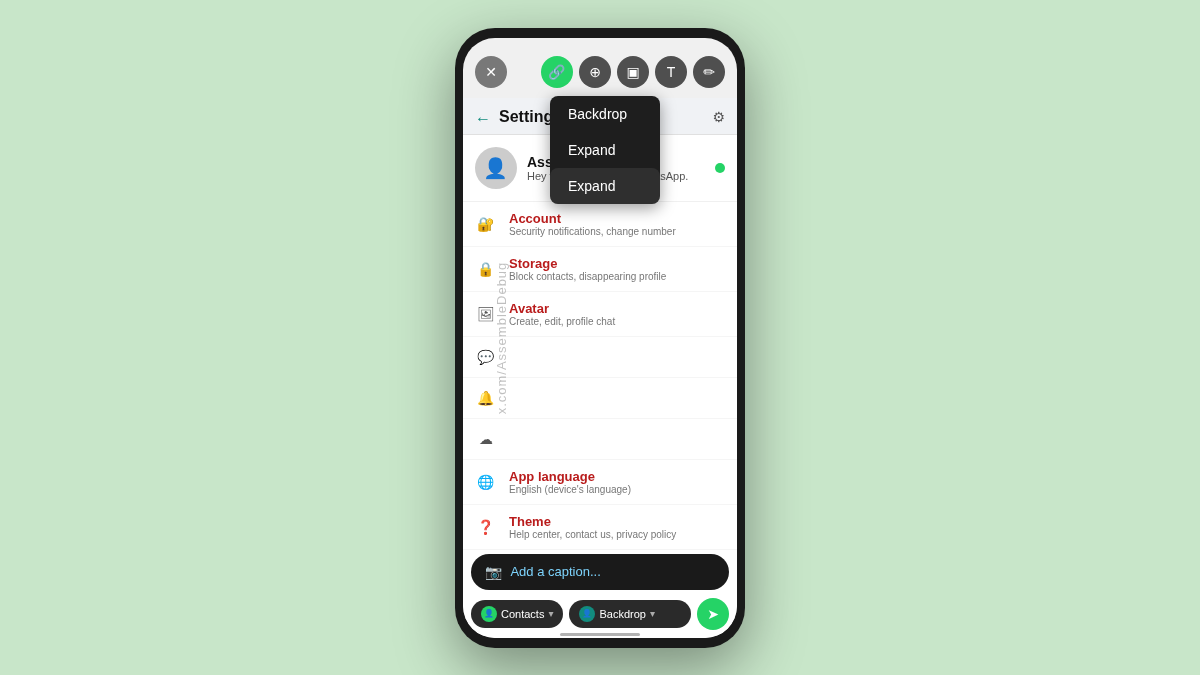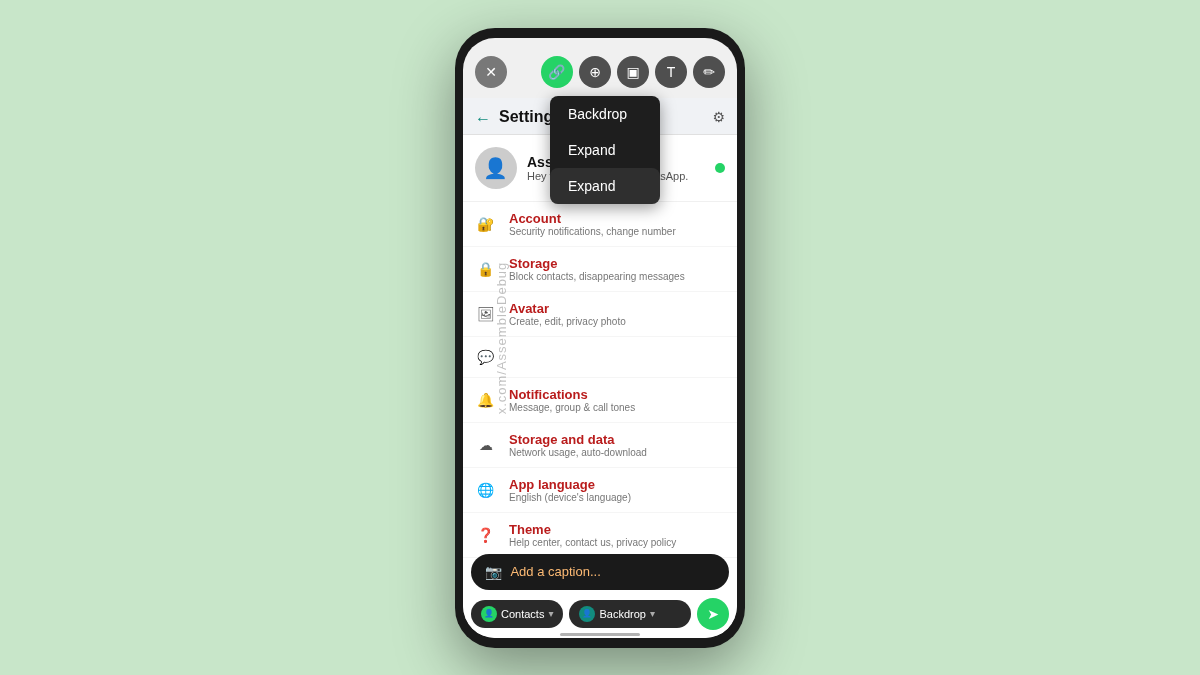--- a/index.html
+++ b/index.html
@@ -267,21 +267,21 @@
       align-items: center;
       gap: 8px;
     }
 
     .caption-icon {
       color: #aaa;
       font-size: 14px;
     }
 
     .caption-text {
-      color: #fdba74;
+      color: #7dd3fc;
       font-size: 13px;
       flex: 1;
     }
 
     
     .bottom-bar {
       position: absolute;
       bottom: 8px;
       left: 8px;
       right: 8px;
@@ -423,50 +423,42 @@
             <div class="settings-text">
               <div class="label">Account</div>
               <div class="sublabel">Security notifications, change number</div>
             </div>
           </div>
 
           <div class="settings-item">
             <div class="settings-icon">🔒</div>
             <div class="settings-text">
               <div class="label">Storage</div>
-              <div class="sublabel">Block contacts, disappearing messages</div>
+              <div class="sublabel">Block contacts, disappearing profile</div>
             </div>
           </div>
 
           <div class="settings-item">
             <div class="settings-icon">🖼</div>
             <div class="settings-text">
               <div class="label">Avatar</div>
-              <div class="sublabel">Create, edit, privacy photo</div>
+              <div class="sublabel">Create, edit, profile chat</div>
             </div>
           </div>
 
           <div class="settings-item">
             <div class="settings-icon">💬</div>
           </div>
 
           <div class="settings-item">
             <div class="settings-icon">🔔</div>
-            <div class="settings-text">
-              <div class="label">Notifications</div>
-              <div class="sublabel">Message, group &amp; call tones</div>
-            </div>
           </div>
 
           <div class="settings-item">
             <div class="settings-icon">☁</div>
-            <div class="settings-text">
-              <div class="label">Storage and data</div>
-              <div class="sublabel">Network usage, auto-download</div>
-            </div>
           </div>
 
           <div class="settings-item">
             <div class="settings-icon">🌐</div>
             <div class="settings-text">
               <div class="label">App language</div>
               <div class="sublabel">English (device's language)</div>
             </div>
           </div>
 

